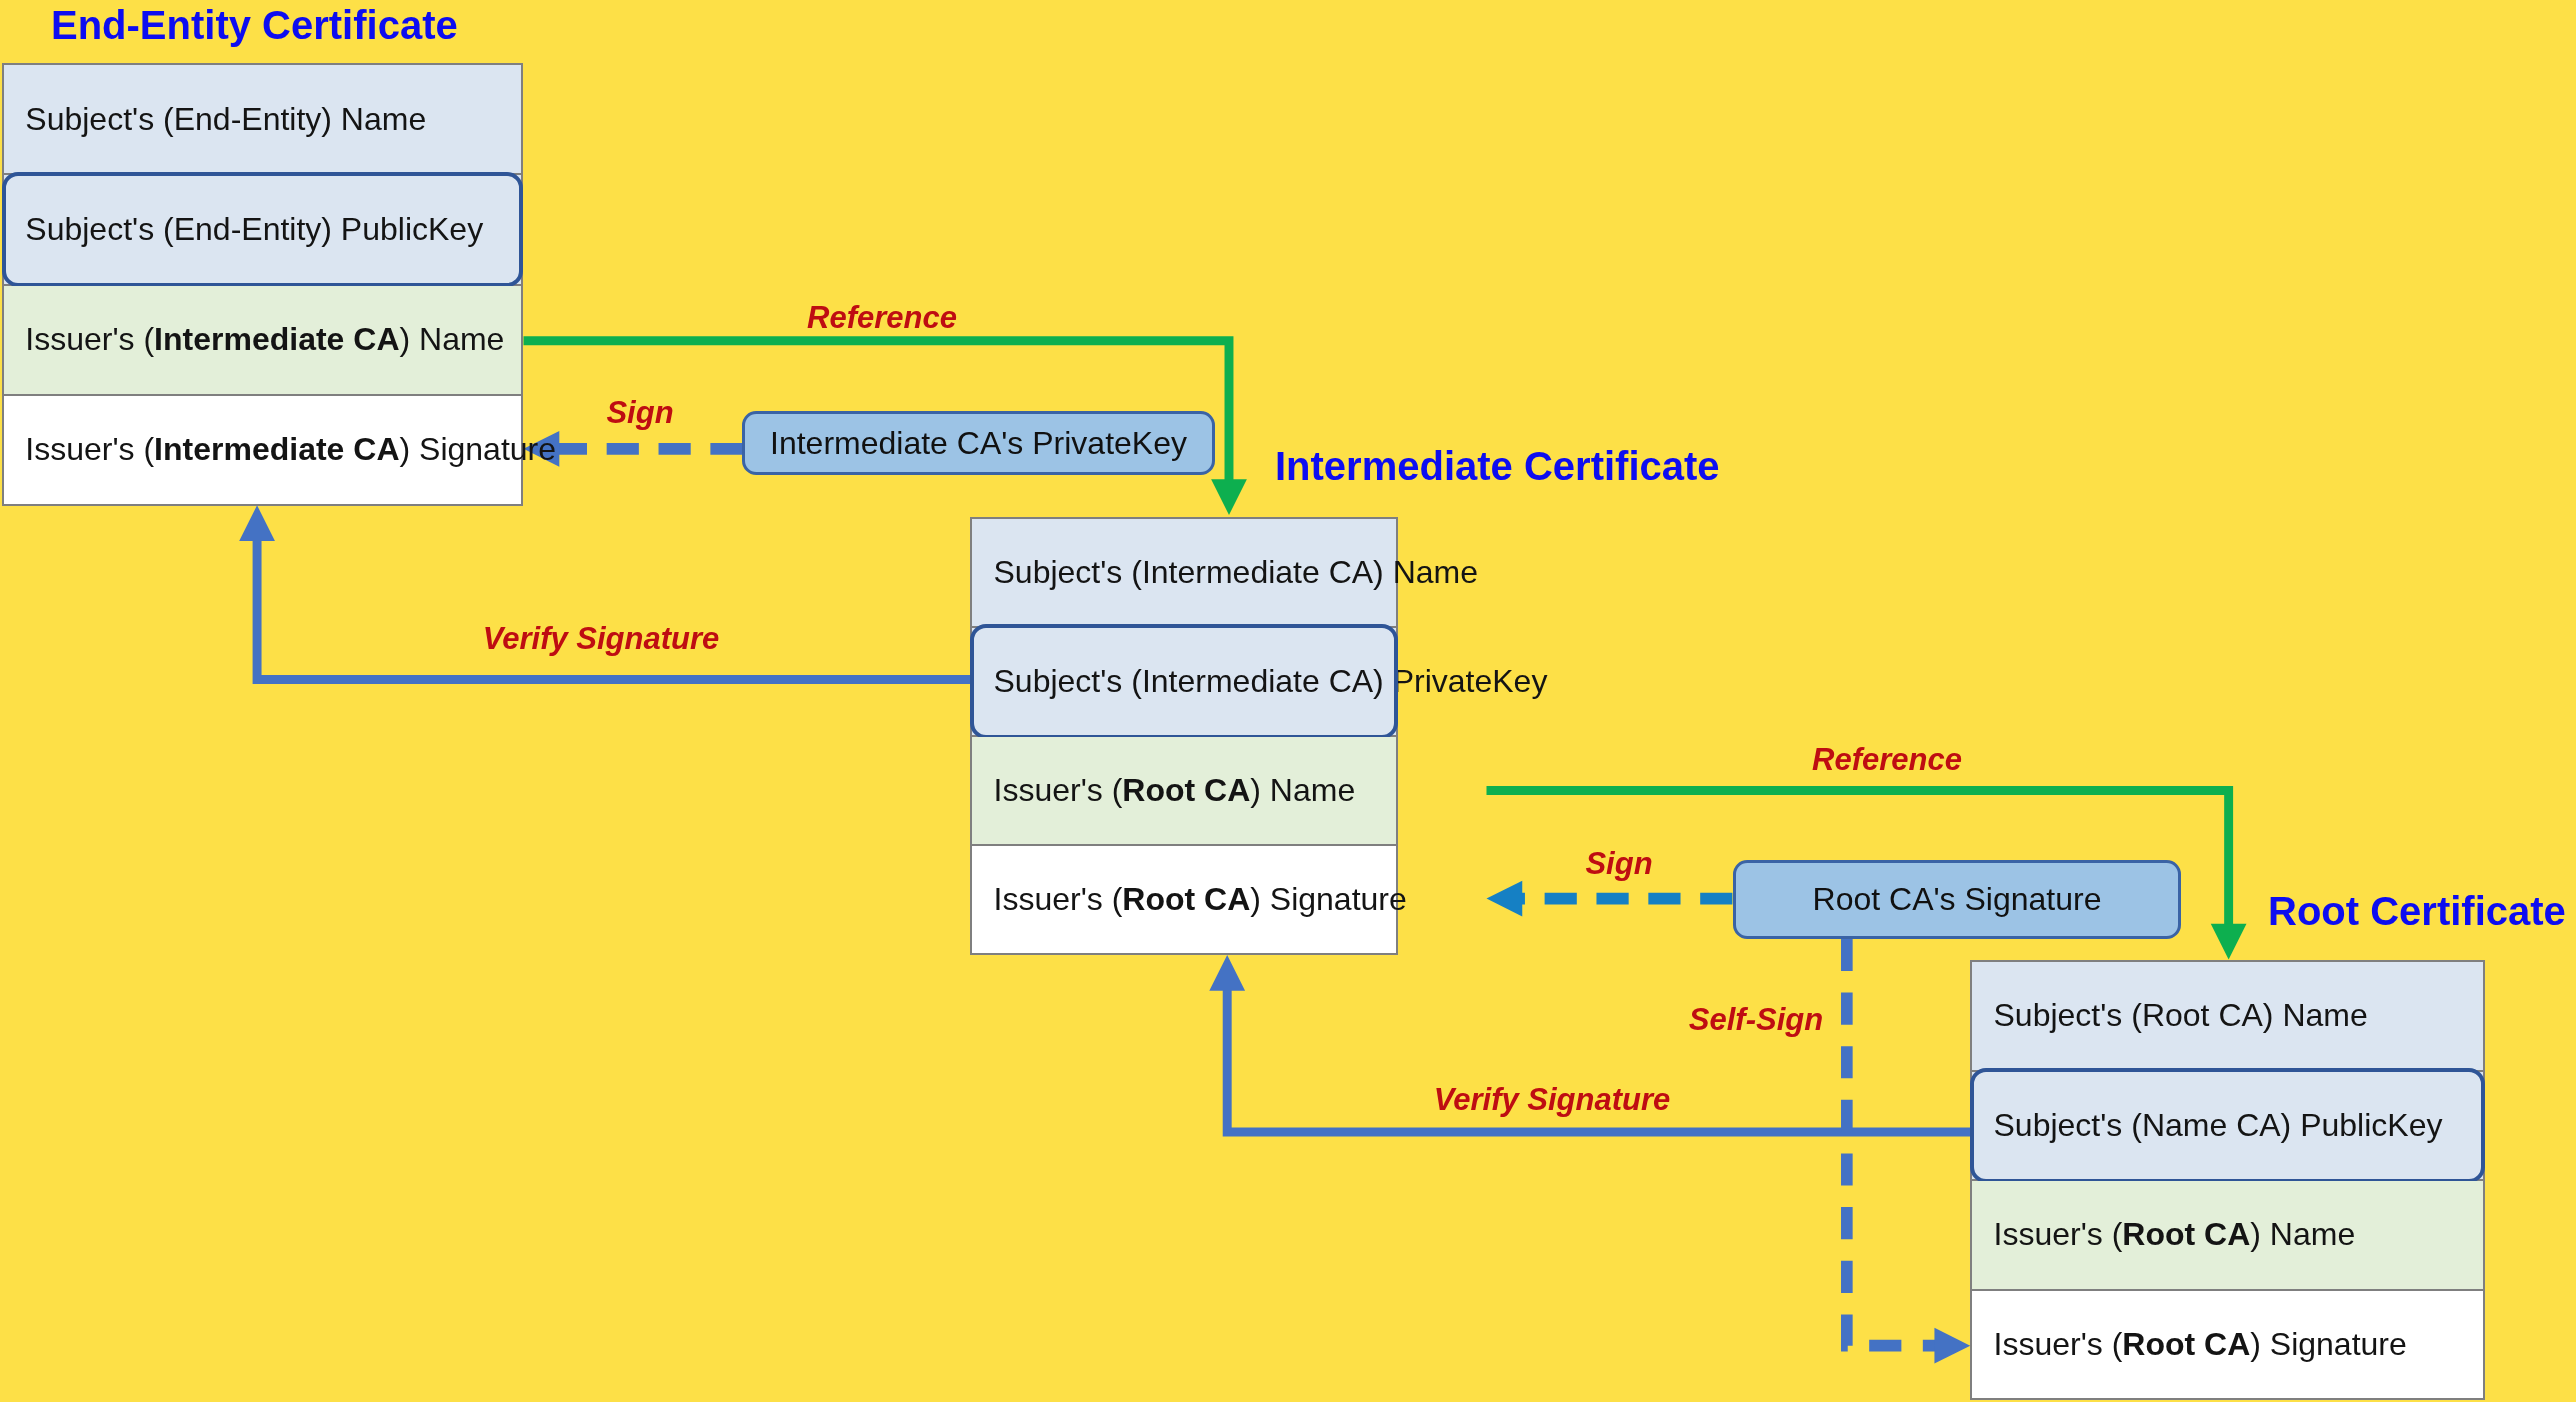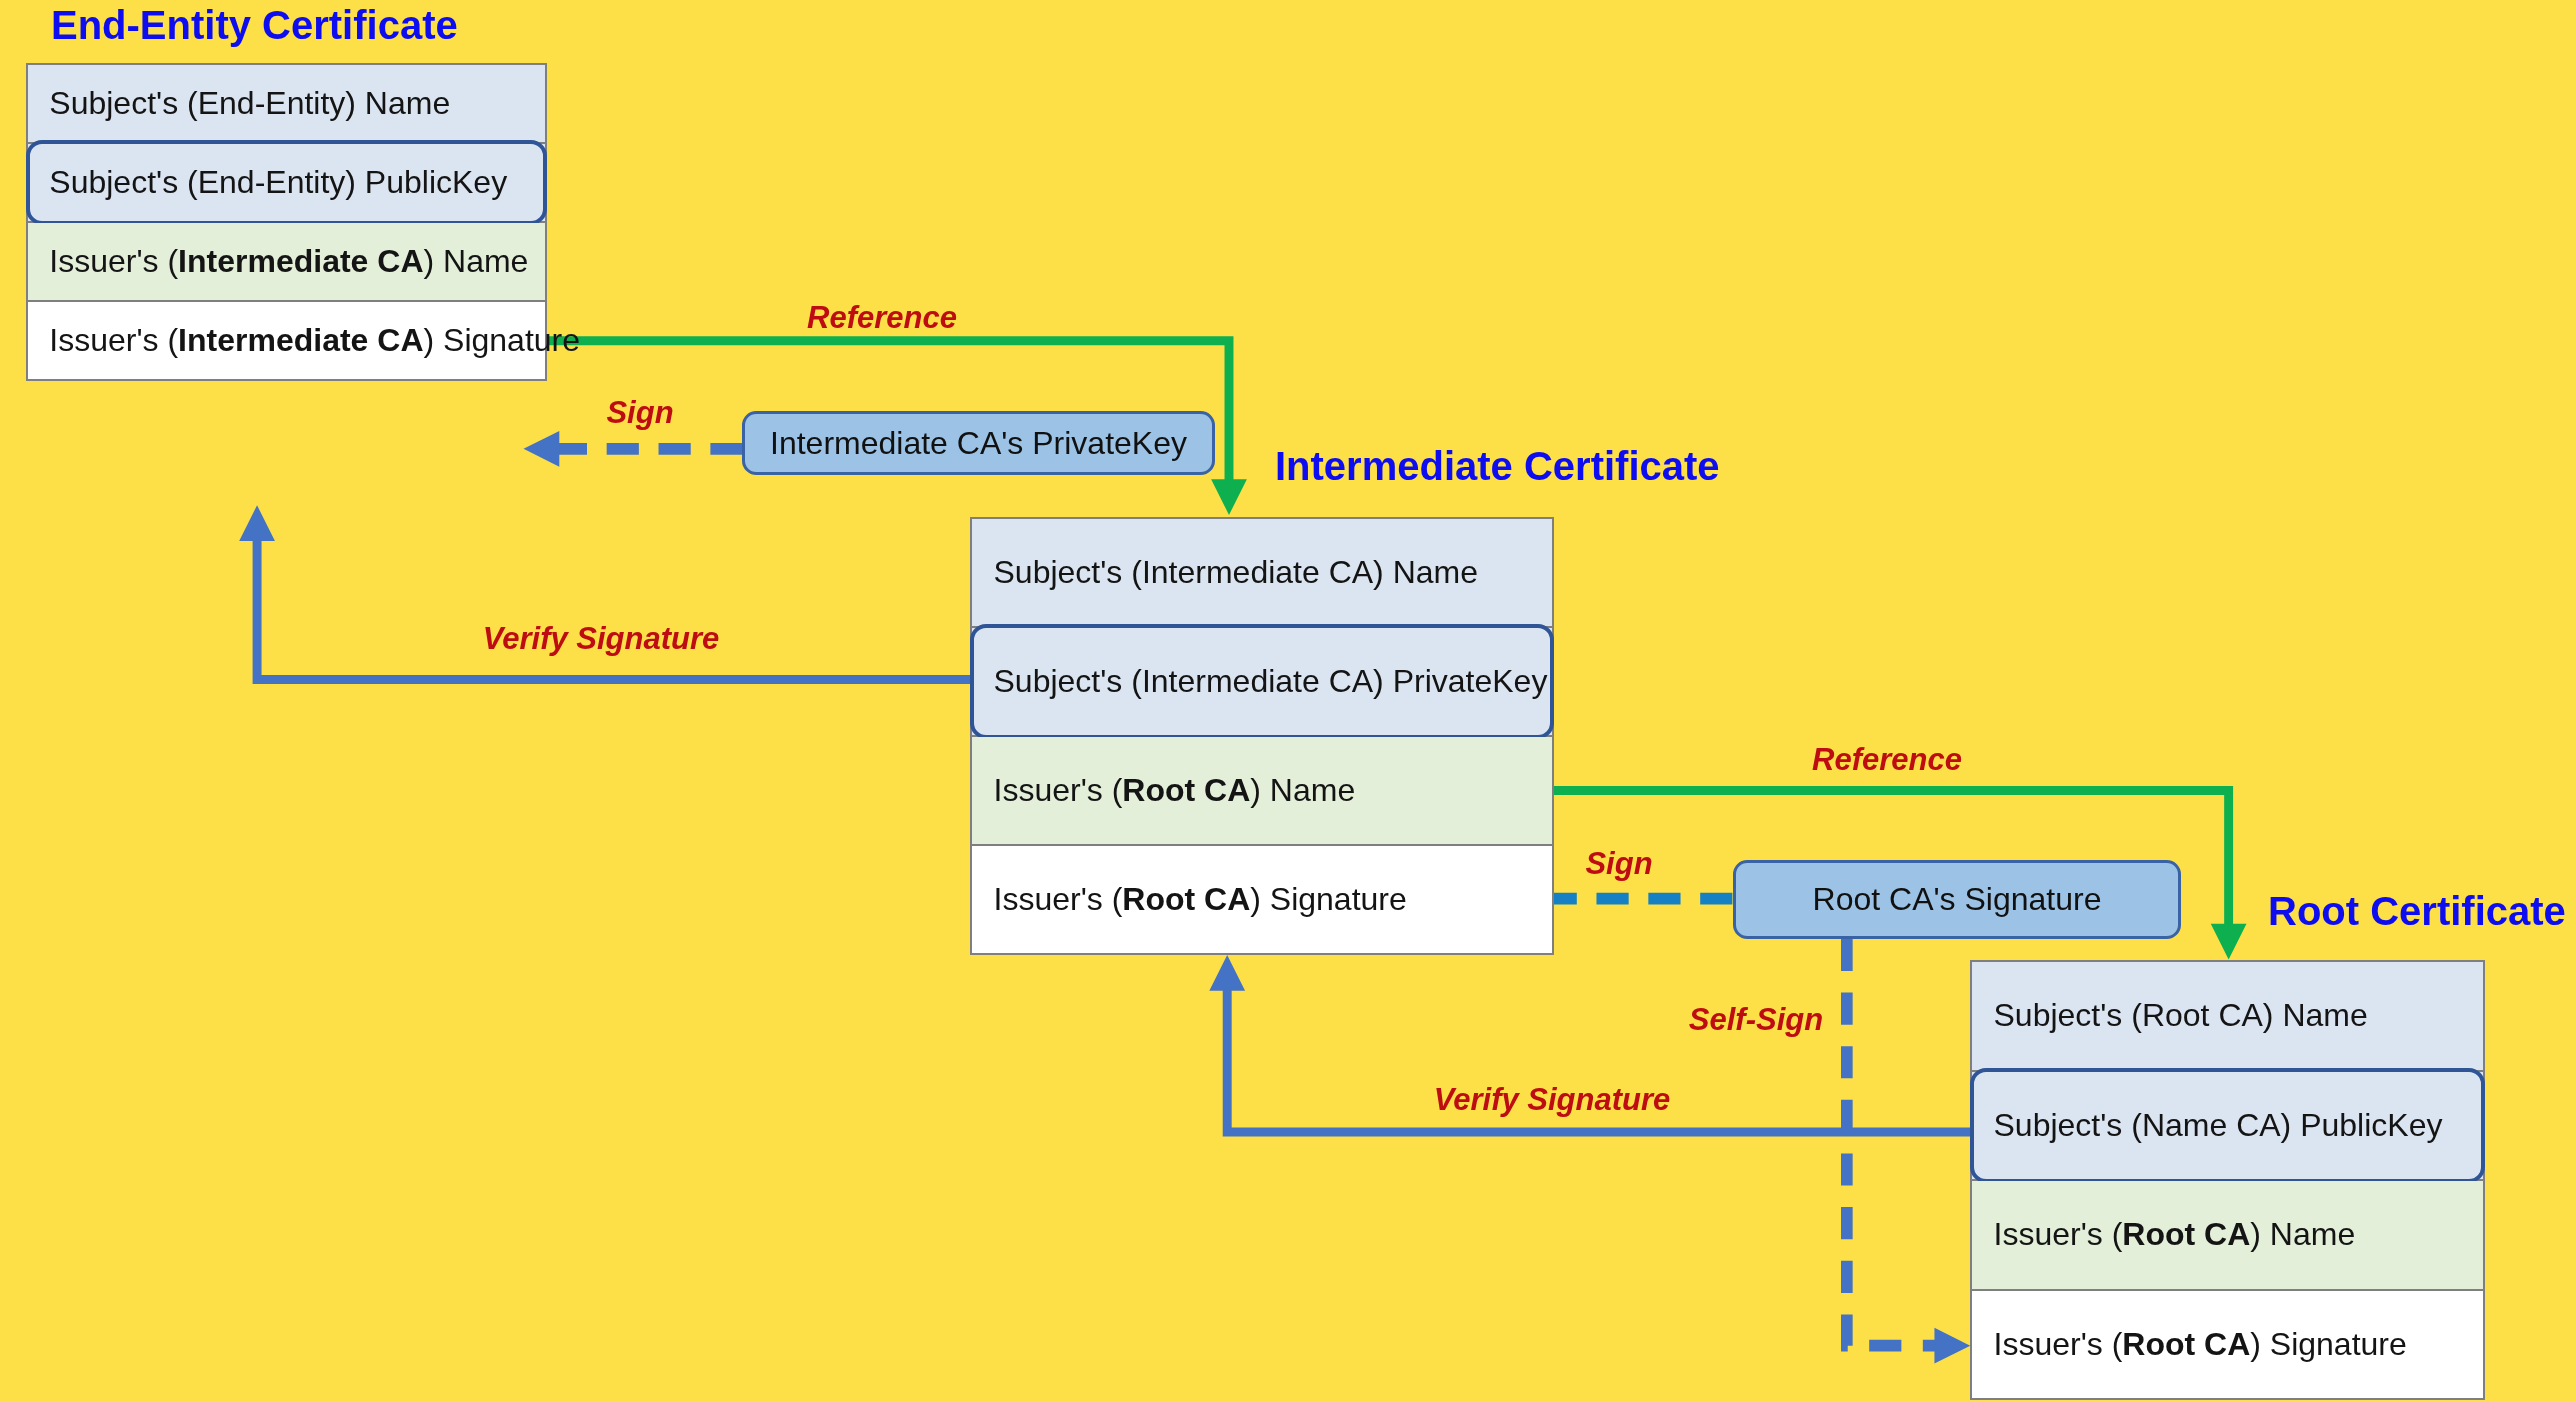--- a/index.html
+++ b/index.html
@@ -13,22 +13,22 @@
              font-size:32px;color:#141414;box-sizing:border-box;position:relative;
              border-bottom:2.7px solid #7f7f7f;white-space:nowrap;}
   .cert .row:last-child{border-bottom:none;}
   .row.blue{background:#dbe5f1;}
   .row.green{background:#e3efd9;}
   .row.white{background:#ffffff;}
   .row .b{font-weight:bold;}
   .pk-ring{position:absolute;left:-1.8px;right:-1.8px;top:-3.6px;bottom:-3.6px;
            border:4.5px solid #2f5597;border-radius:16px;pointer-events:none;}
 
-  .cert1{left:1.8px;top:63px;width:521px;height:318px;margin-left:24px;}
-  .cert2{left:970px;top:517px;width:584px;height:438px;}
+  .cert1{left:1.8px;top:63px;width:521px;height:443px;}
+  .cert2{left:970px;top:517px;width:428px;height:438px;}
   .cert3{left:1970px;top:960px;width:515px;height:440px;}
 
   .title{position:absolute;font-size:40px;font-weight:bold;color:#0d0df0;white-space:nowrap;}
   .t1{left:51px;top:2.7px;}
   .t2{left:1275px;top:444px;}
   .t3{left:2268px;top:889px;}
 
   .pkbox{position:absolute;background:#9cc3e5;border:3.6px solid #3a63a5;border-radius:14.3px;
          box-sizing:border-box;display:flex;align-items:center;justify-content:center;
          font-size:32px;color:#111;white-space:nowrap;}

